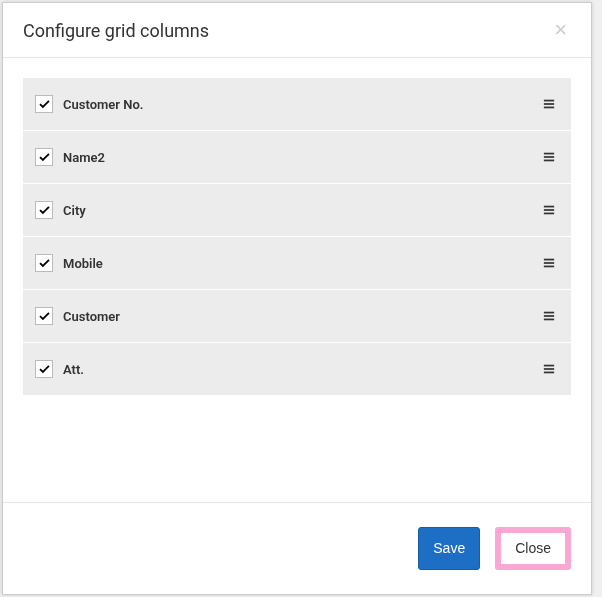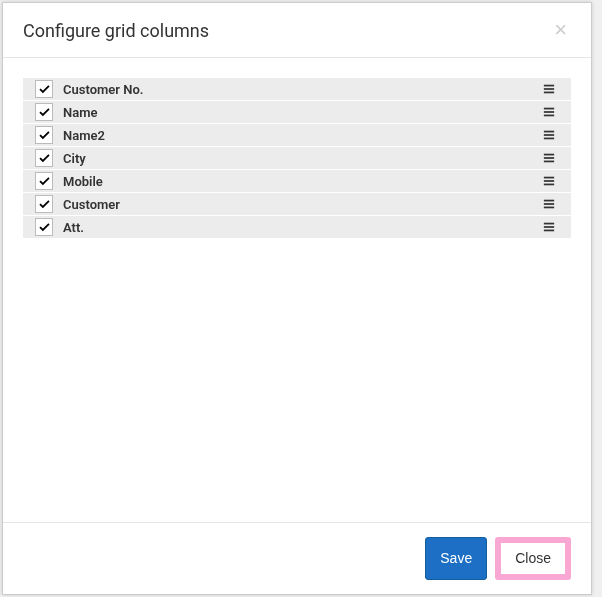--- a/index.html
+++ b/index.html
@@ -45,21 +45,21 @@
       padding: 20px;
       flex: 1;
       overflow: auto;
     }
     .column-list {
       list-style: none;
     }
     .column-item {
       background: #ececec;
       border-bottom: 1px solid #fff;
-      padding: 2px 12px;
+      padding: 17px 12px;
       display: flex;
       justify-content: space-between;
     }
     .col-left {
       display: flex;
       align-items: center;
       gap: 10px;
     }
     .checkbox-wrap {
       width: 18px;
@@ -86,25 +86,25 @@
       padding: 2px 4px;
       display: flex;
       align-items: center;
     }
     .drag-handle svg {
       width: 12px;
       height: 12px;
       display: block;
     }
     .modal-footer {
-      padding: 14px 20px;
+      padding: 24px 20px;
       border-top: 1px solid #e5e5e5;
       display: flex;
       justify-content: flex-end;
-      gap: 8px;
+      gap: 15px;
     }
     .btn {
       font-size: 14px;
       padding: 7px 14px;
       border-radius: 3px;
       cursor: pointer;
       line-height: 1.2;
     }
     .btn-primary {
       background: #1c6fc4;
@@ -144,37 +144,20 @@
             </svg>
           </span>
         </li>
         <li class="column-item">
           <div class="col-left">
             <span class="checkbox-wrap">
               <svg viewBox="0 0 16 16">
                 <path d="M13.5 3.5 L6 11 L2.5 7.5" fill="none" stroke="#000" stroke-width="2.2"></path>
               </svg>
             </span>
-            <span class="col-label">Name</span>
-          </div>
-          <span class="drag-handle">
-            <svg viewBox="0 0 14 14">
-              <rect x="1" y="2" width="12" height="2" fill="#333"></rect>
-              <rect x="1" y="6" width="12" height="2" fill="#333"></rect>
-              <rect x="1" y="10" width="12" height="2" fill="#333"></rect>
-            </svg>
-          </span>
-        </li>
-        <li class="column-item">
-          <div class="col-left">
-            <span class="checkbox-wrap">
-              <svg viewBox="0 0 16 16">
-                <path d="M13.5 3.5 L6 11 L2.5 7.5" fill="none" stroke="#000" stroke-width="2.2"></path>
-              </svg>
-            </span>
             <span class="col-label">Name2</span>
           </div>
           <span class="drag-handle">
             <svg viewBox="0 0 14 14">
               <rect x="1" y="2" width="12" height="2" fill="#333"></rect>
               <rect x="1" y="6" width="12" height="2" fill="#333"></rect>
               <rect x="1" y="10" width="12" height="2" fill="#333"></rect>
             </svg>
           </span>
         </li>

